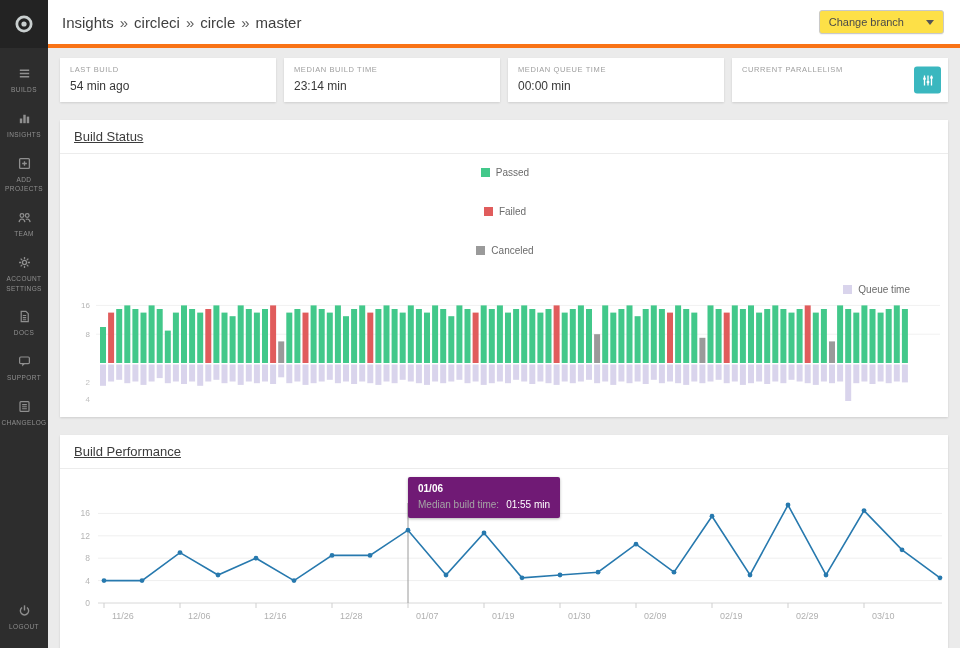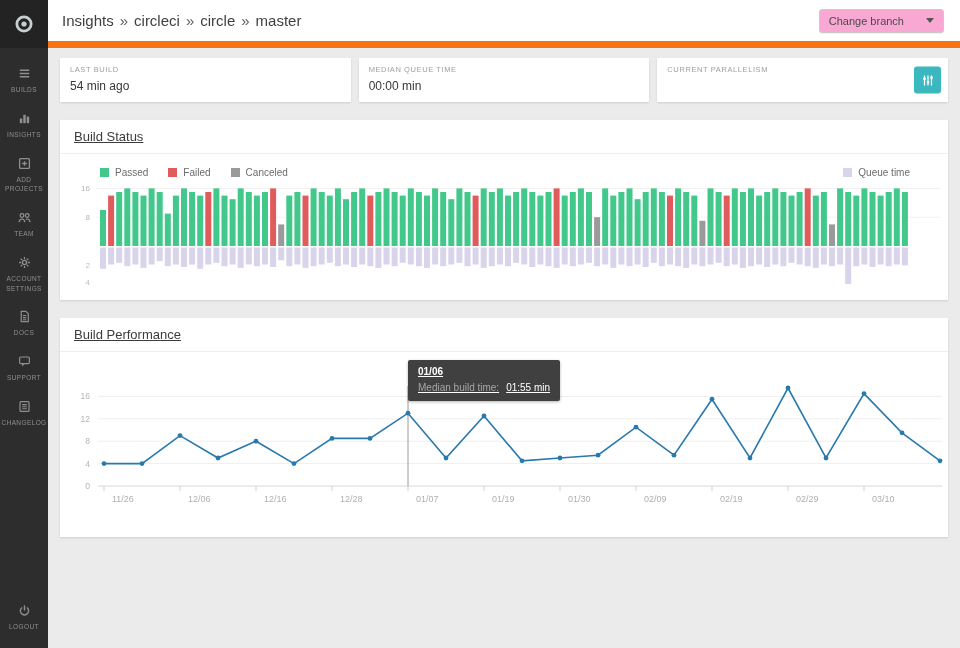--- a/index.html
+++ b/index.html
@@ -19,30 +19,30 @@
   .logo-box { width: 48px; height: 48px; background: #232323; display: flex; align-items: center; justify-content: center; color: #c9cfcf; flex: none; }
   .side-nav { width: 100%; padding-top: 10px; display: flex; flex-direction: column; }
   .side-item { width: 100%; padding: 8px 2px; display: flex; flex-direction: column; align-items: center; color: #8f8f8f; cursor: pointer; text-align: center; }
   .side-item svg { color: #8f8f8f; }
   .side-label { font-size: 6.5px; letter-spacing: .4px; margin-top: 4px; line-height: 1.5; }
   .side-bottom { margin-top: auto; width: 100%; padding-bottom: 8px; }
 
   
   .header {
     position: absolute; left: 48px; top: 0; width: 912px; height: 48px;
-    background: #fff; border-bottom: 7px solid #f97316;
+    background: #fff; border-bottom: 4px solid #f97316;
     display: flex; align-items: center; justify-content: space-between;
     padding: 0 16px 0 14px; z-index: 4;
   }
   .breadcrumb { font-size: 15px; color: #3f3f3f; }
   .breadcrumb .seg { cursor: pointer; }
   .breadcrumb .sep { margin: 0 6px; color: #5e5e5e; }
   .btn-branch {
     display: flex; align-items: center; gap: 22px; font-size: 11px; color: #4a4a4a;
-    background: #f9a8d4; border: 1px solid #c9c9c9; border-radius: 3px;
+    background: #fde047; border: 1px solid #c9c9c9; border-radius: 3px;
     padding: 5px 9px; cursor: pointer; box-shadow: 0 1px 1px rgba(0,0,0,.05);
     font-family: "Liberation Sans", sans-serif;
   }
   .caret { width: 0; height: 0; border-left: 4px solid transparent; border-right: 4px solid transparent; border-top: 5px solid #555; }
 
   
   .main { position: absolute; left: 48px; top: 48px; width: 912px; height: 600px; padding: 10px 12px; }
 
   .stats-row { display: flex; gap: 8px; }
   .stat-card { flex: 1; background: #fff; box-shadow: 0 1px 2px rgba(0,0,0,.12); padding: 7px 10px; position: relative; height: 44px; }
@@ -50,33 +50,33 @@
   .stat-value { font-size: 12px; color: #383838; }
   .stat-action {
     position: absolute; right: 7px; top: 50%; transform: translateY(-50%);
     width: 27px; height: 27px; border: none; border-radius: 3px;
     display: flex; align-items: center; justify-content: center; color: #fff; cursor: pointer;
   }
 
   .card { background: #fff; box-shadow: 0 1px 2px rgba(0,0,0,.12); margin-top: 18px; }
   .card-title { font-size: 13px; color: #3c3c3c; padding: 9px 14px; border-bottom: 1px solid #ececec; text-decoration: underline; }
 
-  .legend-row { display: flex; align-items: center; padding: 13px 38px 0 40px; font-size: 10px; color: #6b6b6b; gap: 20px; }
+  .legend-row { display: flex; align-items: center; padding: 13px 38px 0 40px; font-size: 10px; color: #6b6b6b; gap: 28px; flex-direction: column; }
   .legend-item { display: flex; align-items: center; gap: 6px; }
   .legend-item.queue { margin-left: auto; }
   .swatch { width: 9px; height: 9px; display: inline-block; }
 
   .chart-wrap { padding: 6px 0 10px 0; }
   .chart-wrap svg, .perf-inner svg { display: block; }
 
   .perf-chart { position: relative; padding: 4px 0 6px 0; }
   .tooltip {
-    position: absolute; background: #404040; color: #fff; border-radius: 2px;
+    position: absolute; background: #701a75; color: #fff; border-radius: 2px;
     padding: 7px 10px 8px; font-size: 10px; line-height: 1; z-index: 3;
-    white-space: nowrap; box-shadow: 0 1px 3px rgba(0,0,0,.3); text-decoration: underline;
+    white-space: nowrap; box-shadow: 0 1px 3px rgba(0,0,0,.3);
   }
   .tt-date { font-weight: bold; margin-bottom: 6px; }
   .tt-label { color: #a5a5a5; margin-right: 7px; }
   .tt-value { color: #fff; }
 </style>
 </head>
 <body>
 
 <div class="sidebar">
   <div class="logo-box">
@@ -162,20 +162,24 @@
     <span>Change branch</span>
     <span class="caret"></span>
   </button>
 </div>
 
 <div class="main">
   <div class="stats-row">
       <div class="stat-card">
         <div class="stat-label">LAST BUILD</div>
         <div class="stat-value">54 min ago</div>
+      </div>
+      <div class="stat-card">
+        <div class="stat-label">MEDIAN BUILD TIME</div>
+        <div class="stat-value">23:14 min</div>
       </div>
       <div class="stat-card">
         <div class="stat-label">MEDIAN QUEUE TIME</div>
         <div class="stat-value">00:00 min</div>
       </div>
       <div class="stat-card">
         <div class="stat-label">CURRENT PARALLELISM</div>
         <button class="stat-action" style="background:#3ab7bf">
           <svg width="16" height="16" viewBox="0 0 16 16">
             <path d="M4.5 3v10M8 3v10M11.5 3v10" stroke="currentColor" stroke-width="1.3"></path>

